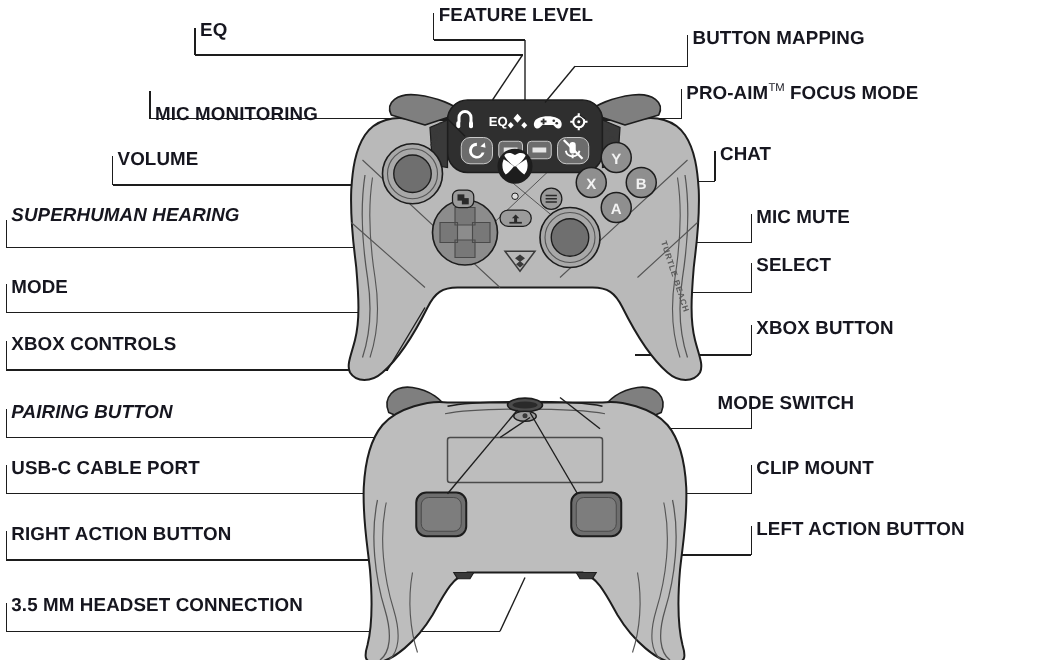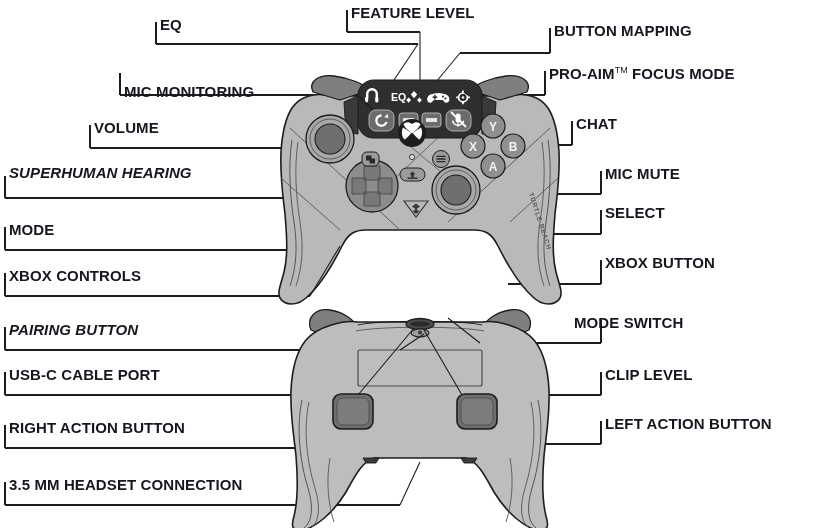--- a/index.html
+++ b/index.html
@@ -343,17 +343,17 @@
     </div>
   <div id="labels-right">
       <div class="callout-text right" style="left: 351px; top: 5px;">FEATURE LEVEL</div>
       <div class="callout-text right" style="left: 554px; top: 23px;">BUTTON MAPPING</div>
       <div class="callout-text right" style="left: 549px; top: 66px;">PRO-AIM<sup>TM</sup> FOCUS MODE</div>
       <div class="callout-text right" style="left: 576px; top: 116px;">CHAT</div>
       <div class="callout-text right" style="left: 605px; top: 166px;">MIC MUTE</div>
       <div class="callout-text right" style="left: 605px; top: 205px;">SELECT</div>
       <div class="callout-text right" style="left: 605px; top: 255px;">XBOX BUTTON</div>
       <div class="callout-text right" style="left: 574px; top: 315px;">MODE SWITCH</div>
-      <div class="callout-text right" style="left: 605px; top: 367px;">CLIP LEVEL</div>
+      <div class="callout-text right" style="left: 605px; top: 367px;">CLIP MOUNT</div>
       <div class="callout-text right" style="left: 605px; top: 416px;">LEFT ACTION BUTTON</div>
     </div>
 
 </div>
 
 </body></html>

